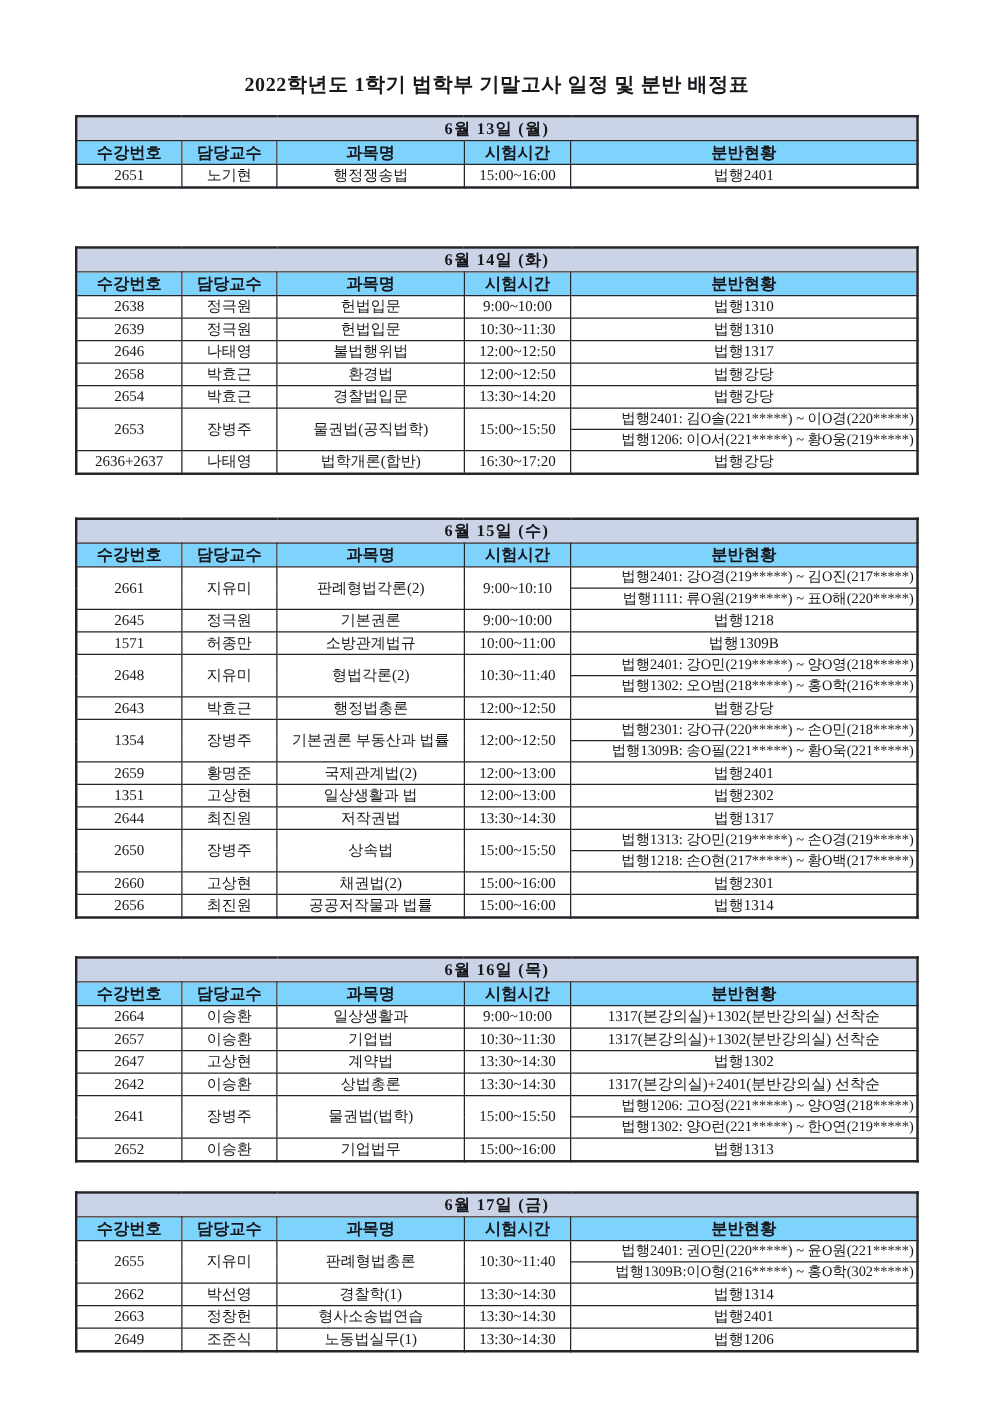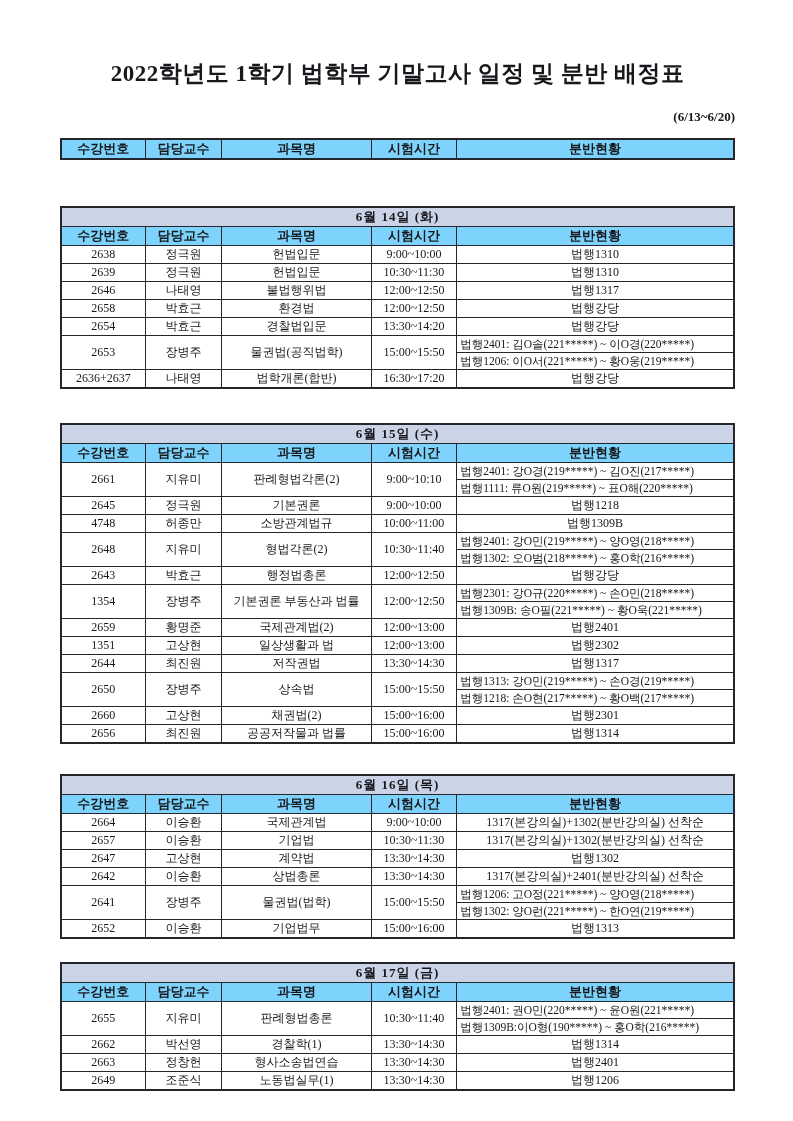--- a/index.html
+++ b/index.html
@@ -8,21 +8,21 @@
     width:793px;height:1121px;
     box-sizing:border-box;
     padding:58px 58px 0 60px;
     background:#ffffff;
     font-family:"Liberation Serif","DejaVu Serif",serif;
     color:#17171c;
     overflow:hidden;
   }
   .doc-title{
     text-align:center;
-    font-size:23px;
+    font-size:16px;
     font-weight:700;
     letter-spacing:0.5px;
     white-space:nowrap;
   }
   .doc-range{
     margin-top:20px;
     text-align:right;
     font-size:13px;
     font-weight:700;
   }
@@ -55,49 +55,58 @@
     height:18px;
     letter-spacing:1px;
   }
   table.exam tr.head-row td{
     background:#7dd3fc;
     font-weight:700;
     font-size:13px;
     height:18px;
   }
   table.exam td.split{
-    text-align:left;
+    text-align:right;
     font-size:11.5px;
     height:16px;
     padding-left:3px;
   }
   .c0{width:12.5%}.c1{width:11.4%}.c2{width:22.2%}.c3{width:12.7%}.c4{width:41.2%}
 </style>
 </head>
 <body>
 
 <div class="page">
   <div class="doc-title">2022학년도 1학기 법학부 기말고사 일정 및 분반 배정표</div>
-  <div class="doc-range">(6/13~6/20)</div>
   <div id="tables">
       <table class="exam">
         <colgroup>
           <col class="c0">
           <col class="c1">
           <col class="c2">
           <col class="c3">
           <col class="c4">
         </colgroup>
         <tbody>
+          <tr class="date-row">
+            <td colspan="5">6월 13일 (월)</td>
+          </tr>
           <tr class="head-row">
             <td>수강번호</td>
             <td>담당교수</td>
             <td>과목명</td>
             <td>시험시간</td>
             <td>분반현황</td>
+          </tr>
+          <tr>
+            <td>2651</td>
+            <td>노기현</td>
+            <td>행정쟁송법</td>
+            <td>15:00~16:00</td>
+            <td>법행2401</td>
           </tr>
         </tbody>
       </table>
       <table class="exam">
         <colgroup>
           <col class="c0">
           <col class="c1">
           <col class="c2">
           <col class="c3">
           <col class="c4">
@@ -197,21 +206,21 @@
             <td class="split">법행1111: 류O원(219*****) ~ 표O해(220*****)</td>
           </tr>
           <tr>
             <td>2645</td>
             <td>정극원</td>
             <td>기본권론</td>
             <td>9:00~10:00</td>
             <td>법행1218</td>
           </tr>
           <tr>
-            <td>4748</td>
+            <td>1571</td>
             <td>허종만</td>
             <td>소방관계법규</td>
             <td>10:00~11:00</td>
             <td>법행1309B</td>
           </tr>
           <tr>
             <td rowspan="2">2648</td>
             <td rowspan="2">지유미</td>
             <td rowspan="2">형법각론(2)</td>
             <td rowspan="2">10:30~11:40</td>
@@ -299,21 +308,21 @@
           <tr class="head-row">
             <td>수강번호</td>
             <td>담당교수</td>
             <td>과목명</td>
             <td>시험시간</td>
             <td>분반현황</td>
           </tr>
           <tr>
             <td>2664</td>
             <td>이승환</td>
-            <td>국제관계법</td>
+            <td>일상생활과</td>
             <td>9:00~10:00</td>
             <td>1317(본강의실)+1302(분반강의실) 선착순</td>
           </tr>
           <tr>
             <td>2657</td>
             <td>이승환</td>
             <td>기업법</td>
             <td>10:30~11:30</td>
             <td>1317(본강의실)+1302(분반강의실) 선착순</td>
           </tr>
@@ -370,21 +379,21 @@
             <td>분반현황</td>
           </tr>
           <tr>
             <td rowspan="2">2655</td>
             <td rowspan="2">지유미</td>
             <td rowspan="2">판례형법총론</td>
             <td rowspan="2">10:30~11:40</td>
             <td class="split">법행2401: 권O민(220*****) ~ 윤O원(221*****)</td>
           </tr>
           <tr>
-            <td class="split">법행1309B:이O형(190*****) ~ 홍O학(216*****)</td>
+            <td class="split">법행1309B:이O형(216*****) ~ 홍O학(302*****)</td>
           </tr>
           <tr>
             <td>2662</td>
             <td>박선영</td>
             <td>경찰학(1)</td>
             <td>13:30~14:30</td>
             <td>법행1314</td>
           </tr>
           <tr>
             <td>2663</td>

